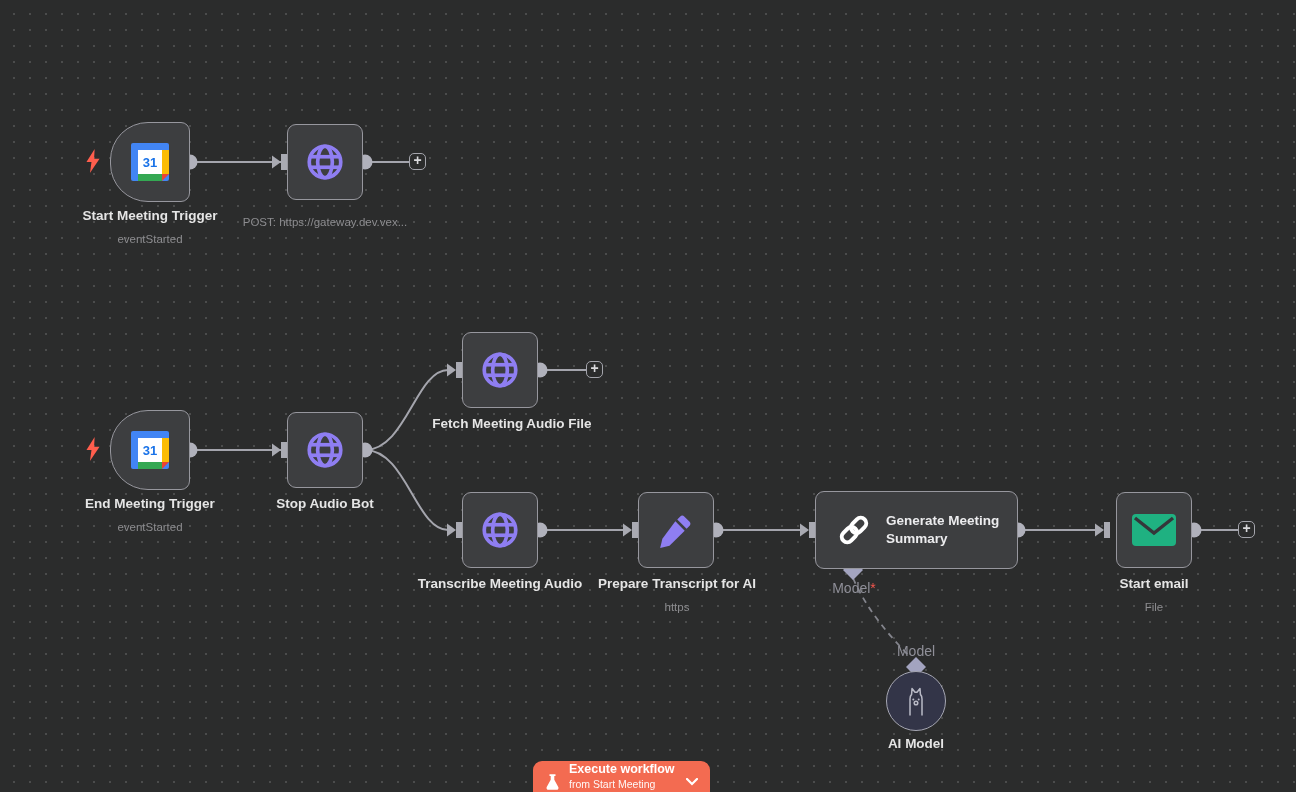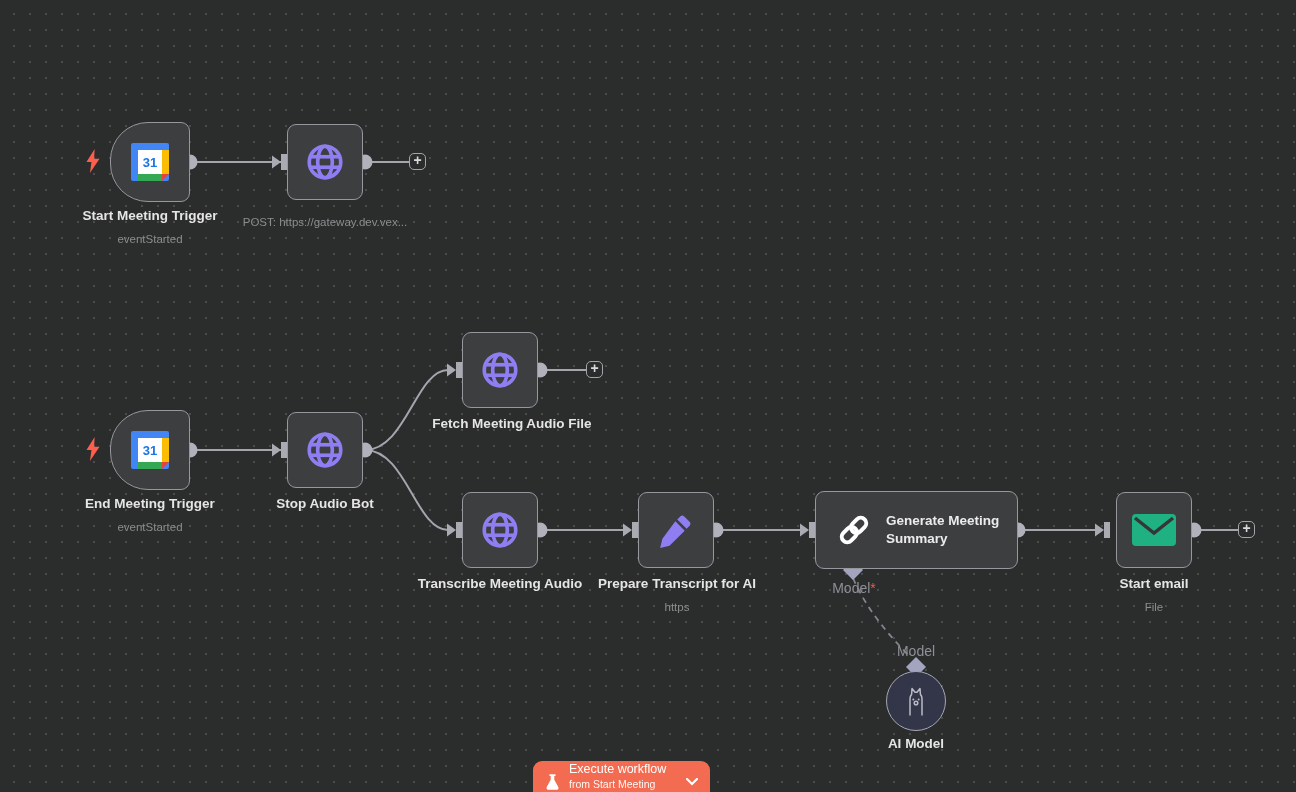--- a/index.html
+++ b/index.html
@@ -34,21 +34,21 @@
     background:#333548;display:flex;align-items:center;justify-content:center;
   }
   .conn-label{position:absolute;transform:translateX(-50%);font-size:14px;color:#8f8f98;white-space:nowrap;}
   .conn-label .req{color:#f4564e;}
   .exec-btn{
     position:absolute;left:533px;top:761px;width:177px;height:42px;box-sizing:border-box;
     background:#f36b51;border-radius:9px;display:flex;align-items:center;
     padding:0 12px;color:#fff;cursor:pointer;
   }
   .exec-txt{margin-left:9px;flex:1;}
-  .exec-txt .l1{font-size:12.5px;font-weight:normal;line-height:1.15;}
+  .exec-txt .l1{font-size:12.5px;font-weight:bold;line-height:1.15;}
   .exec-txt .l2{font-size:10.5px;opacity:.95;margin-top:1px;}
   .icon{display:flex;align-items:center;justify-content:flex-start;}
 </style>
 </head>
 <body>
 
 <svg class="wires" width="1296" height="792">
   <g stroke="#a4a5ad" stroke-width="2" fill="none">
     <path d="M190 162 H282"></path>
     <path d="M190 450 H282"></path>

